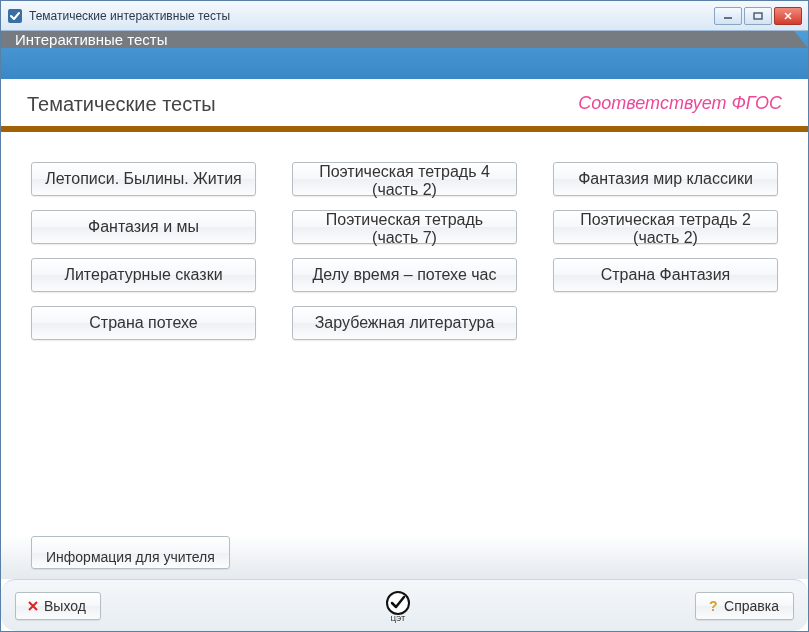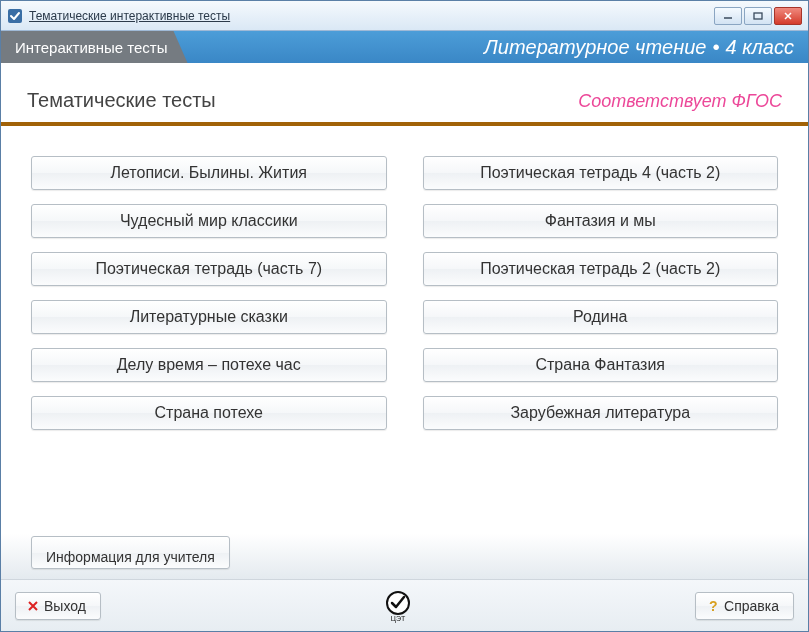--- a/index.html
+++ b/index.html
@@ -29,21 +29,20 @@
   }
   .titlebar .app-icon {
     width: 16px; height: 16px;
     margin-right: 6px;
     display: inline-flex; align-items:center; justify-content:center;
   }
   .titlebar .title {
     font-size: 12px;
     color: #2b3a4a;
     flex: 1;
-    text-decoration: underline;
   }
   .titlebar .win-controls {
     display: flex; gap: 2px;
   }
   .win-btn {
     width: 28px; height: 18px;
     border: 1px solid #8aa5c2;
     border-radius: 2px;
     background: linear-gradient(to bottom, #f5faff, #d3e3f3);
     display: flex; align-items:center; justify-content:center;
@@ -53,26 +52,27 @@
   }
   .win-btn.close {
     background: linear-gradient(to bottom, #f08a7e, #d43b2b);
     border-color: #a63429;
     color: #fff;
   }
   .win-btn svg { display:block; }
 
   
   .header-band {
-    height: 32px;
+    height: 48px;
     background: linear-gradient(to bottom, #4c9dd8, #3a87c6);
     display: flex;
     align-items: stretch;
     color: #fff;
     position: relative;
+    flex-direction: column;
   }
   .header-tab {
     background: #757b81;
     color: #fff;
     padding: 0 20px 0 14px;
     font-size: 15px;
     display: flex;
     align-items: center;
     position: relative;
     clip-path: polygon(0 0, calc(100% - 14px) 0, 100% 100%, 0 100%);
@@ -87,23 +87,23 @@
     font-weight: 300;
     font-style: italic;
   }
   .header-right .dot {
     padding: 0 6px;
   }
 
   
   .subheader {
     display: flex;
-    align-items: flex-end;
-    padding: 26px 26px 10px 26px;
-    border-bottom: 4px solid #a16207;
+    align-items: flex-start;
+    padding: 14px 26px 10px 26px;
+    border-bottom: 6px solid #a16207;
   }
   .subheader .left {
     font-size: 20px;
     color: #444;
     flex:1;
   }
   .subheader .right {
     font-size: 18px;
     color: #ec4899;
     font-style: italic;
@@ -112,21 +112,21 @@
   
   .main {
     flex: 1;
     padding: 30px 30px 10px 30px;
     background: linear-gradient(to bottom, #ffffff 0%, #ffffff 90%, #e4eaef 100%);
     display: flex;
     flex-direction: column;
   }
   .topic-grid {
     display: grid;
-    grid-template-columns: 1fr 1fr;
+    grid-template-columns: 1fr 1fr 1fr;
     column-gap: 36px;
     row-gap: 14px;
     margin-bottom: auto;
   }
   .topic-btn, .teacher-btn, .footer-btn {
     border: 1px solid #b6bec5;
     border-radius: 3px;
     background: linear-gradient(to bottom, #ffffff, #f5f7f9 50%, #eef1f4 51%, #fbfcfd);
     box-shadow: 0 1px 1px rgba(0,0,0,0.08);
     cursor: pointer;
@@ -149,20 +149,21 @@
   }
 
   
   .footer {
     height: 52px;
     background: linear-gradient(to bottom, #f4f7fa, #e7edf2);
     display: flex;
     align-items: center;
     padding: 0 14px;
     border-top: 1px solid #cfd6dd;
+    border-radius: 15px;
   }
   .footer-btn {
     height: 28px;
     display: inline-flex;
     align-items: center;
     gap: 4px;
     padding: 0 14px 0 10px;
     font-size: 14px;
   }
   .footer-btn .ico {
@@ -204,42 +205,36 @@
             <path d="M2 1 L8 7 M8 1 L2 7" stroke="#fff" stroke-width="1.5"></path>
           </svg>
       </div>
     </div>
   </div>
 
   <div class="header-band">
     <div class="header-tab">
       <span>Интерактивные тесты</span>
     </div>
-    <div class="header-right">
-      <span>Литературное чтение</span>
-      <span class="dot">•</span>
-      <span>4 класс</span>
-    </div>
   </div>
 
   <div class="subheader">
     <div class="left">Тематические тесты</div>
     <div class="right">Соответствует ФГОС</div>
   </div>
 
   <div class="main">
     <div class="topic-grid">
       <button class="topic-btn">Летописи. Былины. Жития</button>
       <button class="topic-btn">Поэтическая тетрадь 4 (часть 2)</button>
-      <button class="topic-btn">Чудесный мир классики</button>
+      <button class="topic-btn">Фантазия мир классики</button>
       <button class="topic-btn">Фантазия и мы</button>
       <button class="topic-btn">Поэтическая тетрадь (часть 7)</button>
       <button class="topic-btn">Поэтическая тетрадь 2 (часть 2)</button>
       <button class="topic-btn">Литературные сказки</button>
-      <button class="topic-btn">Родина</button>
       <button class="topic-btn">Делу время – потехе час</button>
       <button class="topic-btn">Страна Фантазия</button>
       <button class="topic-btn">Страна потехе</button>
       <button class="topic-btn">Зарубежная литература</button>
     </div>
 
     <div class="teacher-info-row">
       <button class="teacher-btn">Информация для учителя</button>
     </div>
   </div>

